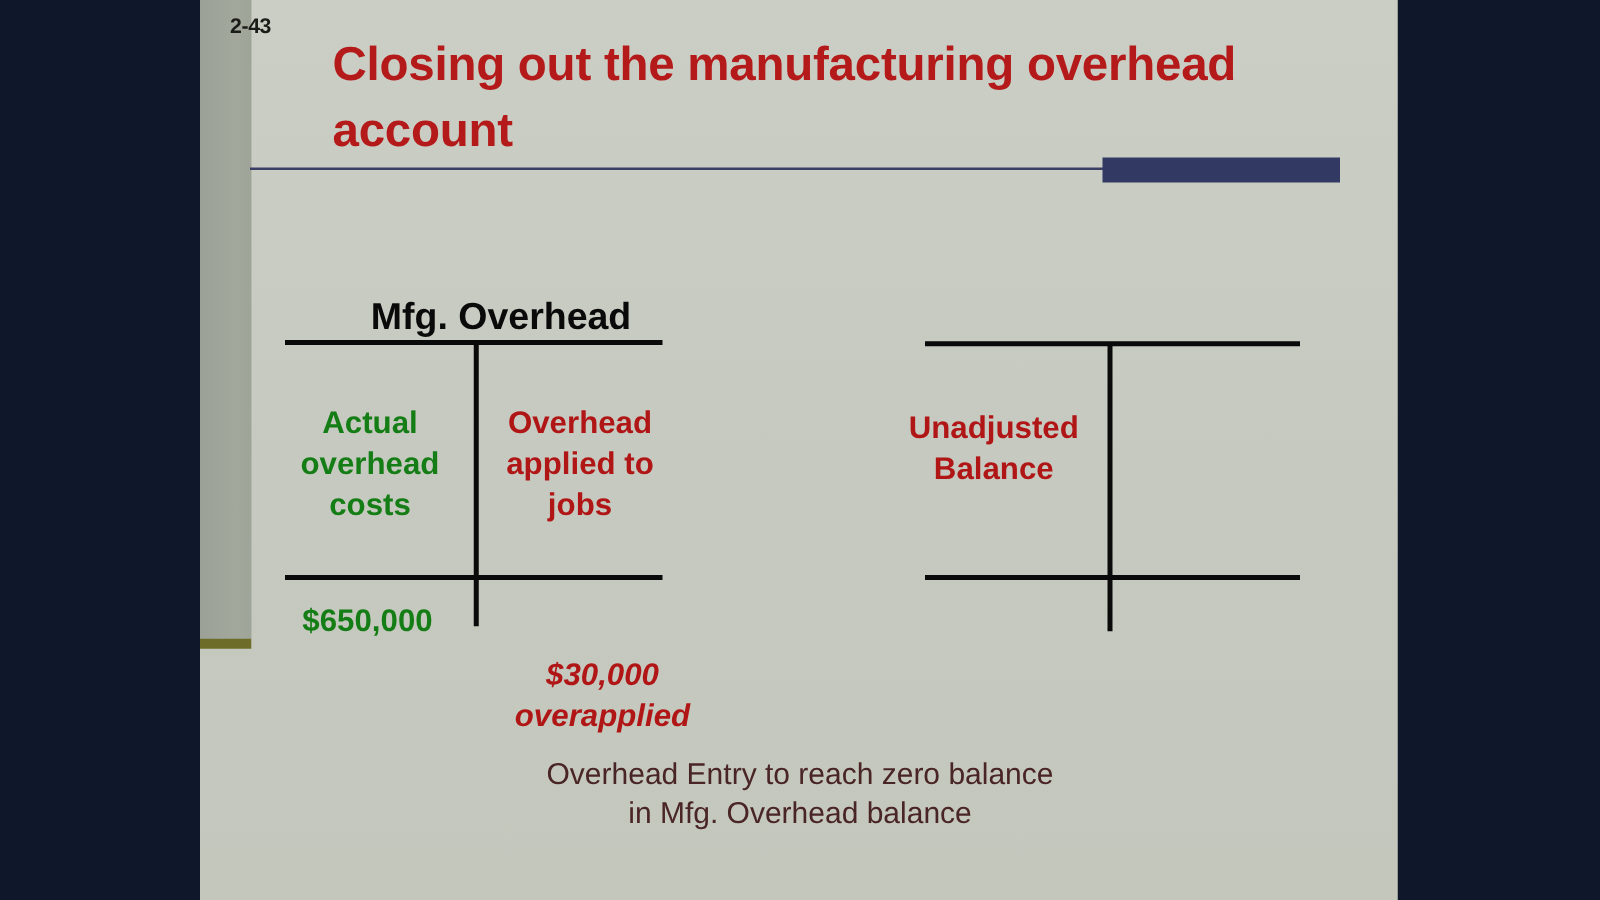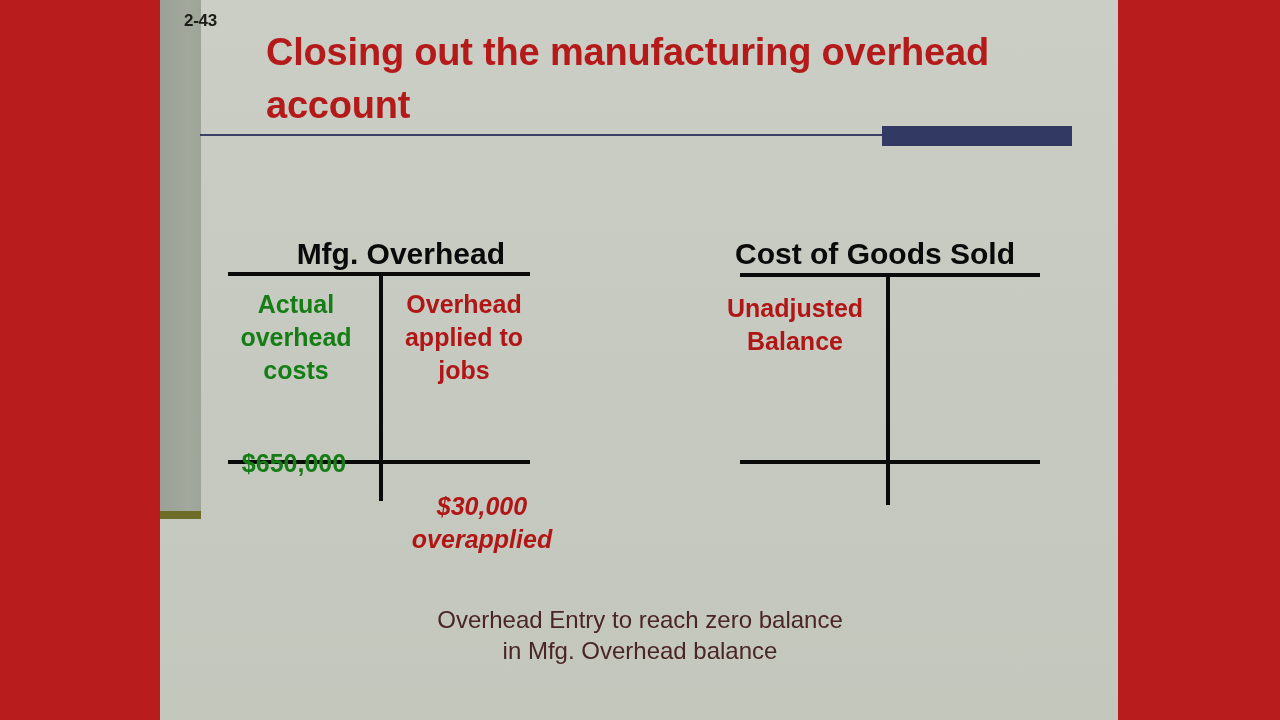--- a/index.html
+++ b/index.html
@@ -12,21 +12,21 @@
   }
   body {
     font-family: "Liberation Sans", sans-serif;
   }
 
   
   #stage {
     position: relative;
     width: 1280px;
     height: 720px;
-    background: #b91c1c;
+    background: #0f172a;
   }
 
   
   #slide {
     position: absolute;
     left: 160px;
     top: 0px;
     width: 958px;
     height: 720px;
     background: #c9ccc2;
@@ -115,20 +115,21 @@
     width: 4px;
     background: #0a0a0a;
   }
 
   .t-cell {
     position: absolute;
     text-align: center;
     font-size: 25px;
     line-height: 33px;
     font-weight: bold;
+    margin-top: 34px;
   }
   .green { color: #157d15; }
   .red   { color: #b11616; }
 
   
   #mfg-title    { left: 60px;  top: 186px;  width: 285px; }
   #mfg-top-line { left: 68px;  top: 272px;  width: 302px; }
   #mfg-bot-line { left: 68px;  top: 460px;  width: 302px; }
   #mfg-vline    { left: 219px; top: 276px;  height: 225px; }
 
@@ -183,21 +184,20 @@
 
     <div class="t-cell green" id="mfg-debit-label">Actual overhead costs</div>
 
     <div class="t-cell red" id="mfg-credit-label">Overhead applied to jobs</div>
 
     <div class="t-cell green" id="mfg-debit-amt">$650,000</div>
 
 
     <div class="t-cell red" id="mfg-variance">$30,000 overapplied</div>
 
-    <div class="t-title" id="cogs-title">Cost of Goods Sold</div>
 
     <div class="t-hline" id="cogs-top-line"></div>
     <div class="t-vline" id="cogs-vline"></div>
     <div class="t-hline" id="cogs-bot-line"></div>
 
     <div class="t-cell red" id="cogs-debit-label">Unadjusted Balance</div>
 
     <div id="caption">
       <div>Overhead Entry to reach zero balance</div>
       <div>in Mfg. Overhead balance</div>

